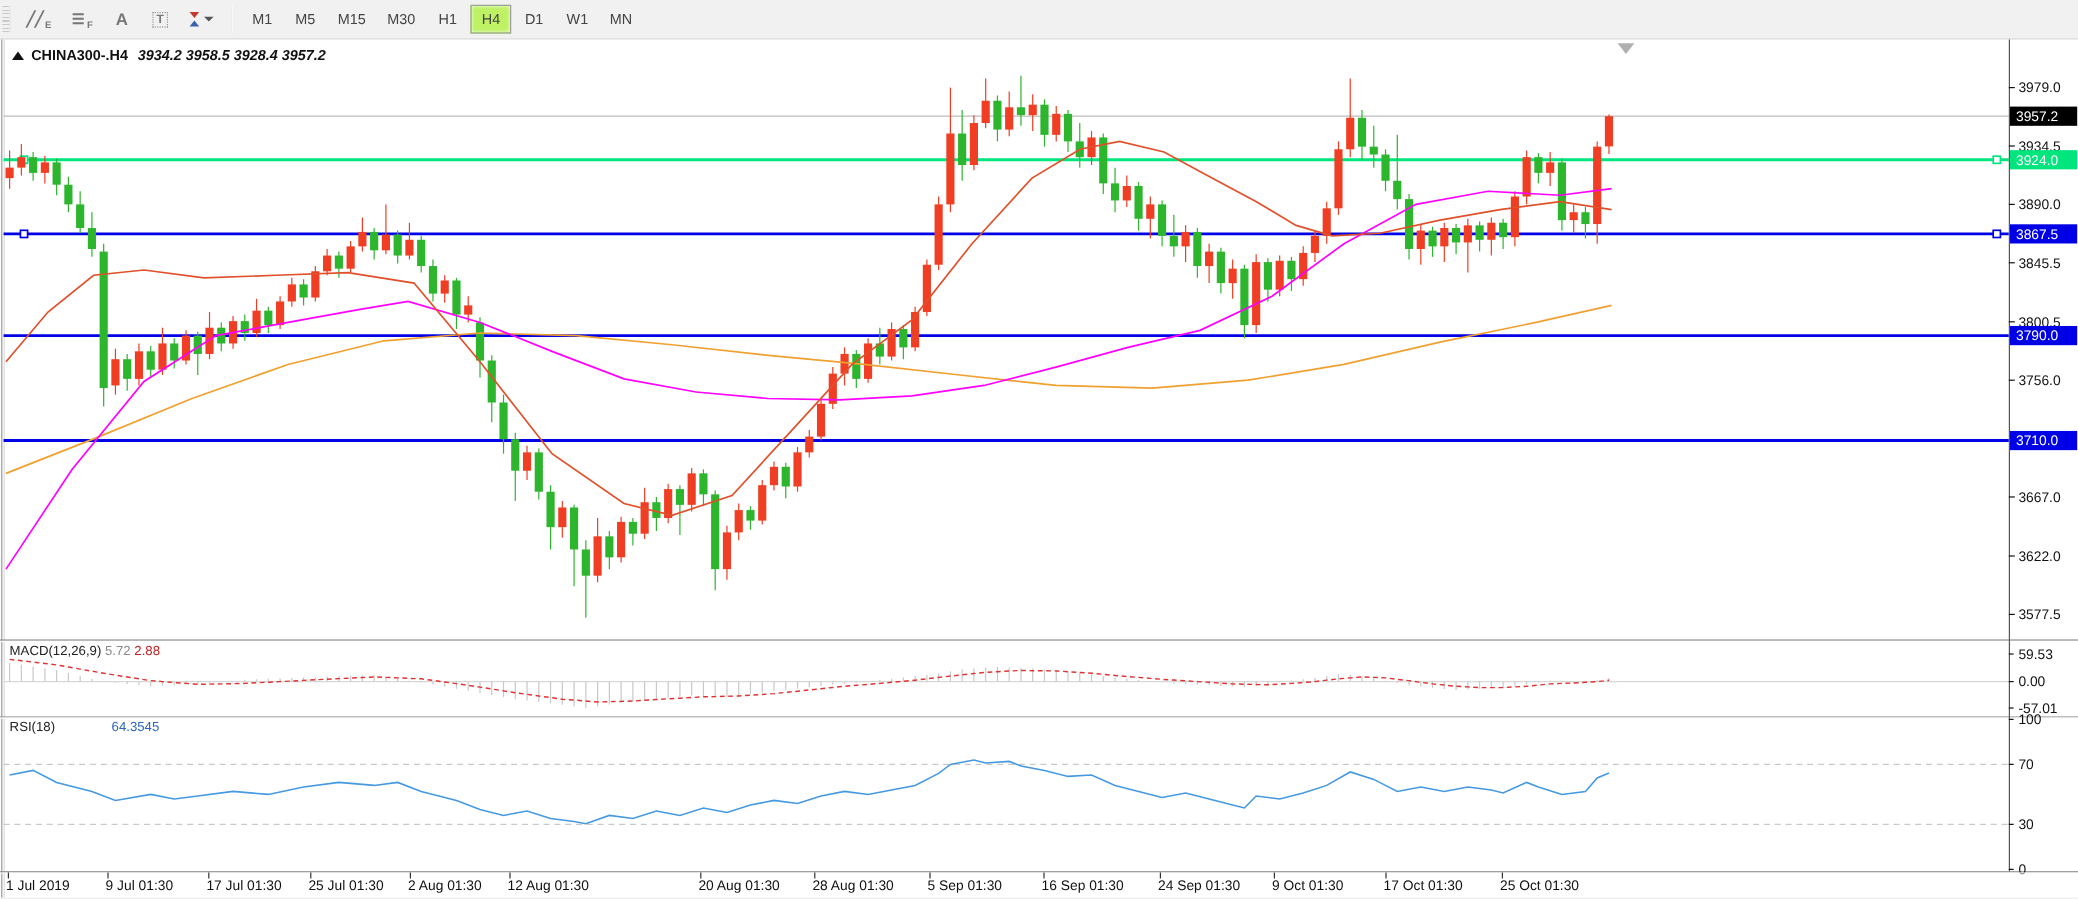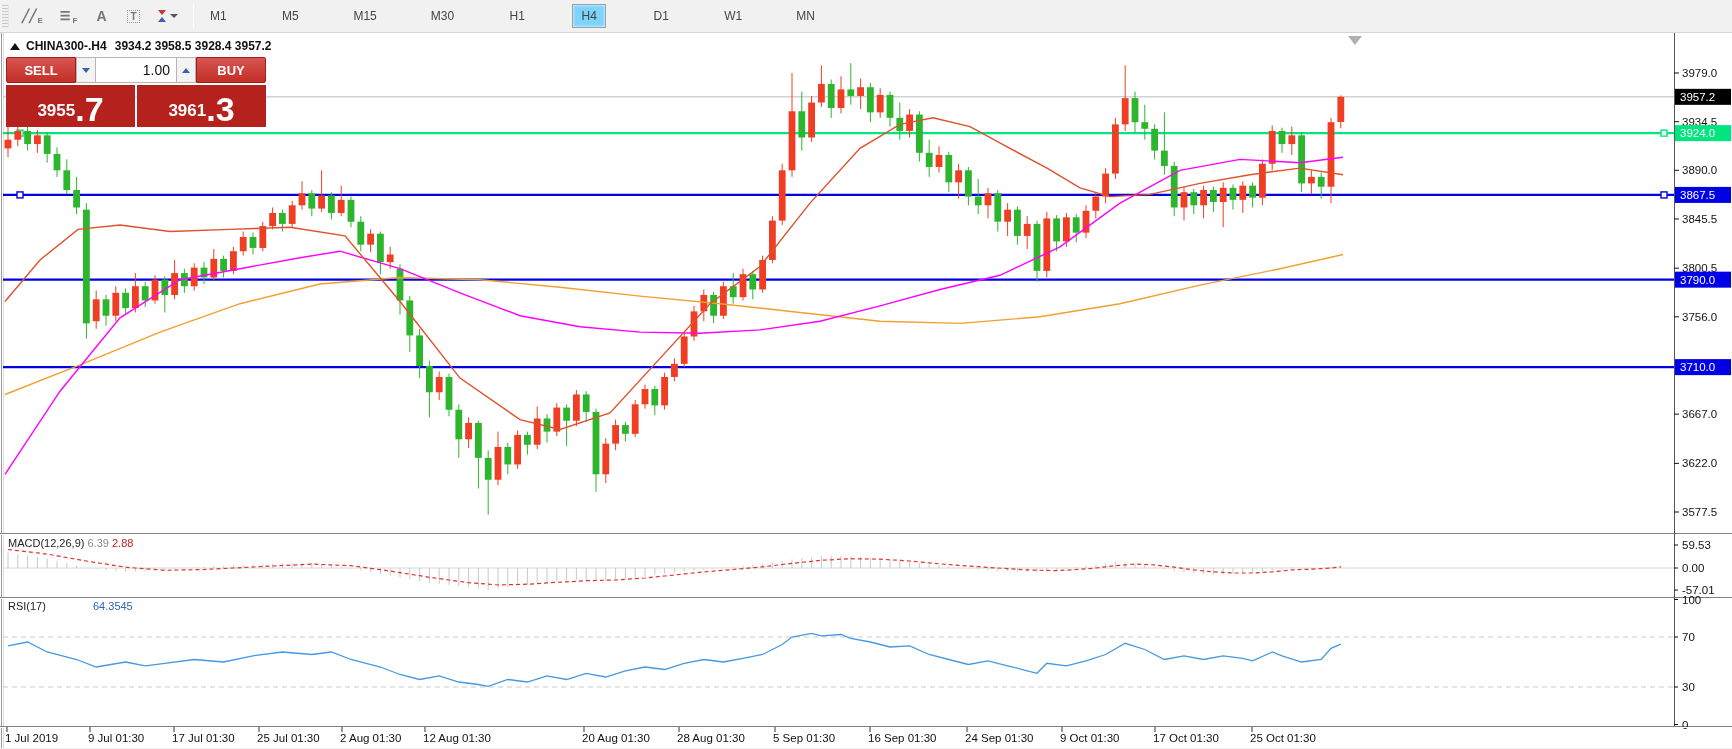--- a/index.html
+++ b/index.html
@@ -8,41 +8,41 @@
 
   
   #toolbar { position:absolute; left:0; top:0; width:1732px; height:33px; background:#f1f1f1;
              border-bottom:1px solid #d6d6d6; display:flex; align-items:center; }
   .grip { width:7px; height:22px; margin:0 4px 0 2px;
           background:repeating-linear-gradient(180deg,#c9c9c9 0 1px,transparent 1px 3px);
           border-right:1px solid #e5e5e5; }
   .toolbtn { height:24px; min-width:30px; padding:0 7px; margin:0 1px; display:flex; align-items:center;
              justify-content:center; color:#555; font-size:12px; border:1px solid transparent; cursor:default;
              position:relative; }
-  .toolbtn.active { border:1px solid #9f9f9f; background:#7dd3fc; box-shadow:inset 0 0 3px #fff; }
+  .toolbtn.active { border:1px solid #9f9f9f; background:#bef264; box-shadow:inset 0 0 3px #fff; }
   .tf { font-size:12px; color:#444; min-width:34px; }
   .toolsep { width:1px; height:24px; background:#cfcfcf; margin:0 6px; border-right:1px solid #fff; }
   .icon-glyph { font-size:12px; color:#777; font-weight:bold; }
   .icon-sub { font-size:8px; color:#777; position:relative; top:4px; left:1px; font-weight:bold; }
   .dotted-box { border:1px dotted #999; padding:0 2px; font-size:10px; color:#777; font-weight:bold; }
   .caret-down { width:0; height:0; border-left:4px solid transparent; border-right:4px solid transparent;
                 border-top:4px solid #555; margin-left:4px; }
   .mini-arrows { display:flex; flex-direction:column; line-height:5px; }
   .mini-up { width:0;height:0;border-left:4px solid transparent;border-right:4px solid transparent;border-bottom:5px solid #3a62b0; }
   .mini-dn { width:0;height:0;border-left:4px solid transparent;border-right:4px solid transparent;border-top:5px solid #c23b2e; margin-bottom:2px;}
 
   
   #chart-svg { position:absolute; left:0; top:0; }
 
   
   #chart-title { position:absolute; left:10px; top:39px; font-size:12px; font-weight:bold; color:#111;
                  display:flex; align-items:center; z-index:5;justify-content:flex-end; }
   #chart-title .sym-arrow { width:0;height:0;border-left:5px solid transparent;border-right:5px solid transparent;
                  border-bottom:7px solid #111; margin-right:6px; }
-  #chart-title .ohlc { font-weight:bold; margin-left:8px; }
+  #chart-title .ohlc { font-weight:bold; margin-left:8px;font-style:italic; }
 
   
   #trade-panel { position:absolute; left:6px; top:57px; width:260px; z-index:6; }
   #trade-row1 { display:flex; height:26px; }
   .trade-btn { background:linear-gradient(#d85550,#c22f27); color:#fff; font-size:13px; font-weight:bold;
                display:flex; align-items:center; justify-content:center; border:1px solid #a02019; cursor:pointer; }
   #sell-btn { width:70px; border-radius:2px 0 0 2px; }
   #buy-btn  { width:60px; flex:1; border-radius:0 2px 2px 0; }
   .spin-btn { width:20px; background:#f3f3f3; border:1px solid #b5b5b5; display:flex; align-items:center;
               justify-content:center; cursor:pointer; }
@@ -86,21 +86,21 @@
       <span class="dotted-box">T</span>
     </div>
     <div class="toolbtn">
       <span class="mini-arrows">
           <span class="mini-dn"></span>
           <span class="mini-up"></span>
         </span>
       <span class="caret-down"></span>
     </div>
     <div class="toolsep"></div>
-    <div id="tf-group" style="display:flex;gap:36px;">
+    <div id="tf-group" style="display:flex;">
         <div class="toolbtn tf">M1</div>
         <div class="toolbtn tf">M5</div>
         <div class="toolbtn tf">M15</div>
         <div class="toolbtn tf">M30</div>
         <div class="toolbtn tf">H1</div>
         <div class="toolbtn tf active">H4</div>
         <div class="toolbtn tf">D1</div>
         <div class="toolbtn tf">W1</div>
         <div class="toolbtn tf">MN</div>
       </div>
@@ -629,47 +629,24 @@
         <text x="1250" y="742" font-family="Liberation Sans, sans-serif" font-size="11.5px" fill="#111">25 Oct 01:30</text>
       </g>
     </svg>
 
   <div id="chart-title">
     <span class="sym-arrow"></span>
     <span>CHINA300-.H4</span>
     <span class="ohlc">3934.2 3958.5 3928.4 3957.2</span>
   </div>
 
-  <div id="trade-panel">
-    <div id="trade-row1">
-      <div id="sell-btn" class="trade-btn">SELL</div>
-      <div class="spin-btn">
-          <span class="spin-dn"></span>
-        </div>
-      <input id="vol-input" value="1.00" style="">
-      <div class="spin-btn">
-          <span class="spin-up"></span>
-        </div>
-      <div id="buy-btn" class="trade-btn">BUY</div>
-    </div>
-    <div id="trade-row2">
-      <div id="sell-tile" class="price-tile">
-        <span class="price-main">3955</span>
-          <span class="price-pip">.7</span>
-      </div>
-      <div id="buy-tile" class="price-tile">
-        <span class="price-main">3961</span>
-          <span class="price-pip">.3</span>
-      </div>
-    </div>
-  </div>
 
   <div class="ind-label" style="top:537px;">
     <span>MACD(12,26,9)</span>
-    <span class="ind-val-silver">6.39</span>
+    <span class="ind-val-silver">5.72</span>
     <span class="ind-val-red">2.88</span>
   </div>
   <div class="ind-label" style="top:600px;">
-    <span>RSI(17)</span>
+    <span>RSI(18)</span>
     <span class="ind-val-blue">64.3545</span>
   </div>
 
 </div>
 
 </body></html>

